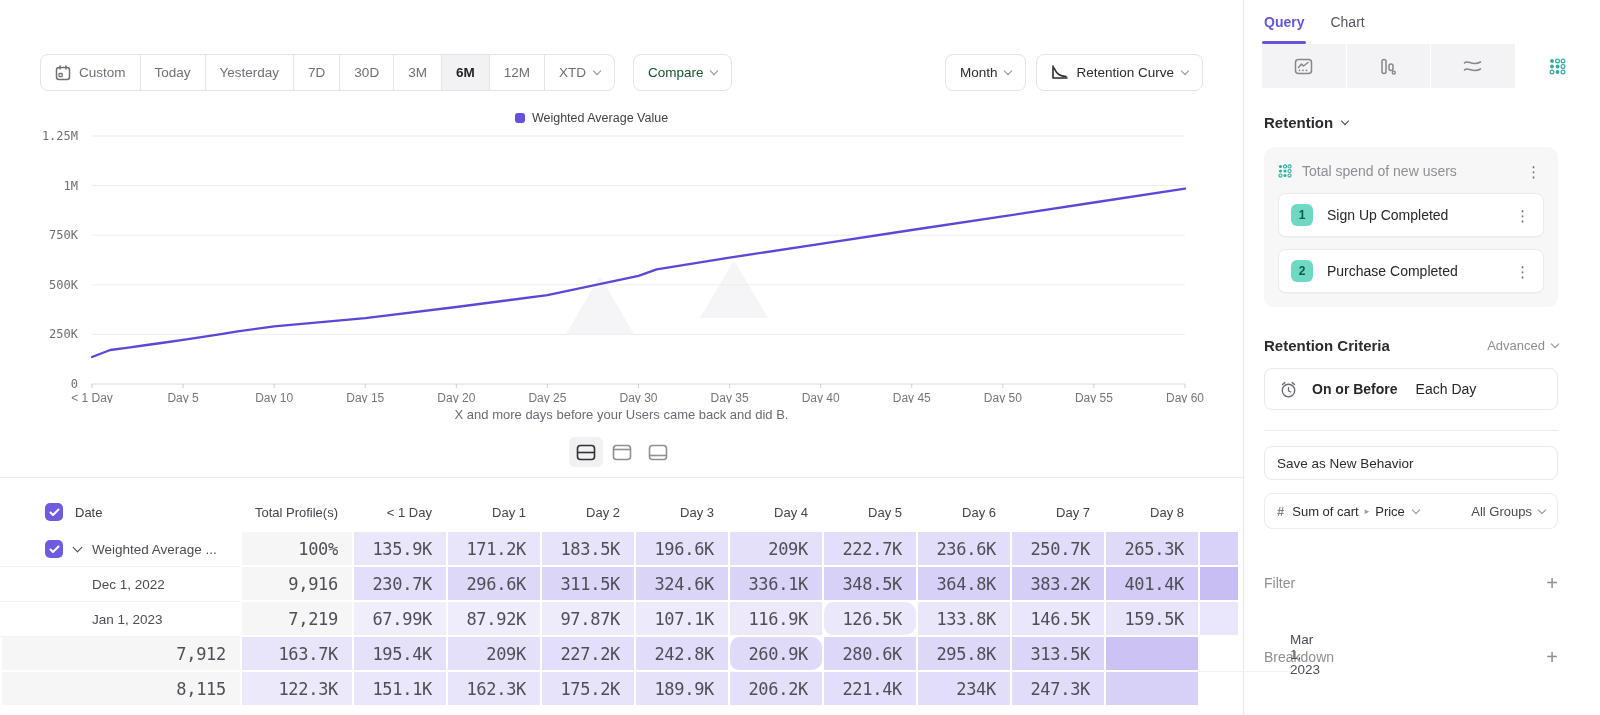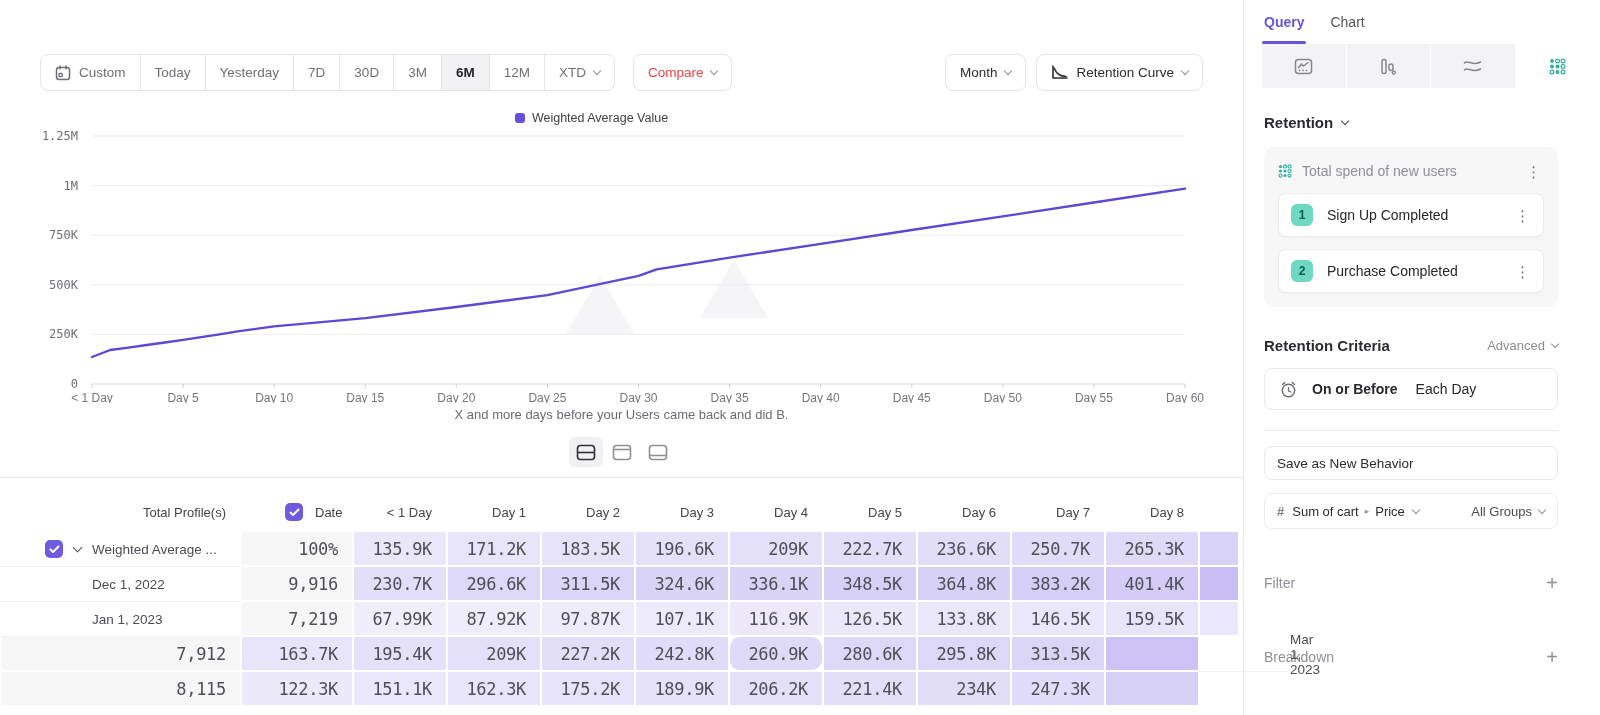--- a/index.html
+++ b/index.html
@@ -12,21 +12,21 @@
   
   .toolbar { margin-top:54px; padding:0 40px; display:flex; align-items:center; height:37px; }
   .seg { display:flex; }
   .seg .sbtn { display:flex; align-items:center; gap:8px; height:37px; padding:0 14px; background:#fff;
     border:1px solid #e4e4e8; margin-left:-1px; font-size:13.5px; color:#6f6f77; cursor:pointer; white-space:nowrap; }
   .seg .sbtn:first-child { border-radius:8px 0 0 8px; margin-left:0; }
   .seg .sbtn:last-child { border-radius:0 8px 8px 0; }
   .seg .sbtn.active { background:#f2f2f4; color:#232329; font-weight:bold; z-index:1; }
   .btn { display:flex; align-items:center; gap:8px; height:37px; padding:0 14px; background:#fff;
     border:1px solid #e4e4e8; border-radius:8px; font-size:13.5px; color:#2b2b31; font-family:inherit; cursor:pointer; white-space:nowrap; }
-  .btn.compare { margin-left:18px; color:#ef4444; }
+  .btn.compare { margin-left:18px; color:#14532d; }
   .spacer { flex:1; }
   .btn + .btn { margin-left:10px; }
   .chev { display:inline-block; width:6px; height:6px; border-right:1.6px solid currentColor; border-bottom:1.6px solid currentColor;
     transform:rotate(45deg); margin-top:-3px; }
   .chev.gray { color:#8f8f97; }
 
   
   .chart-wrap { position:relative; margin-top:12px; height:300px; }
   .legend { position:absolute; top:8px; left:0; right:60px; display:flex; justify-content:center; align-items:center; gap:7px;
     font-size:12.5px; color:#3f3f46; cursor:pointer; }
@@ -228,29 +228,29 @@
         <button class="tgl">
           <svg class="icon" width="20" height="17" viewBox="0 0 20 17">
             <rect x="1.5" y="1.5" width="17" height="14" rx="3" fill="none" stroke="currentColor" stroke-width="1.6"></rect>
             <line x1="1.5" y1="11.5" x2="18.5" y2="11.5" stroke="currentColor" stroke-width="1.6"></line>
           </svg>
         </button>
       </div>
     <div class="tbl-divider"></div>
 
     <div class="table" id="retention-table">
-        <div class="hcell">Total Profile(s)</div>
         <div class="hcell date">
           <span class="cbx" style="background: rgb(110, 92, 224);">
             <svg width="11" height="9" viewBox="0 0 11 9">
               <polyline points="1.5,4.5 4,7 9.5,1.5" fill="none" stroke="#fff" stroke-width="2" stroke-linecap="round" stroke-linejoin="round"></polyline>
             </svg>
           </span>
           <span>Date</span>
         </div>
+        <div class="hcell">Total Profile(s)</div>
         <div class="hcell">&lt; 1 Day</div>
         <div class="hcell">Day 1</div>
         <div class="hcell">Day 2</div>
         <div class="hcell">Day 3</div>
         <div class="hcell">Day 4</div>
         <div class="hcell">Day 5</div>
         <div class="hcell">Day 6</div>
         <div class="hcell">Day 7</div>
         <div class="hcell">Day 8</div>
         <div class="hcell"></div>
@@ -290,21 +290,21 @@
         <div class="strip" style="background-color: rgb(201, 190, 243);"></div>
         <div class="lcell indent">
           <span class="lbl">Jan 1, 2023</span>
         </div>
         <div class="cell total">7,219</div>
         <div class="cell" style="background-color: rgba(104, 78, 224, 0.094);">67.99K</div>
         <div class="cell" style="background-color: rgba(104, 78, 224, 0.106);">87.92K</div>
         <div class="cell" style="background-color: rgba(104, 78, 224, 0.114);">97.87K</div>
         <div class="cell" style="background-color: rgba(104, 78, 224, 0.118); padding-left: 18px;">107.1K</div>
         <div class="cell" style="background-color: rgba(104, 78, 224, 0.12);">116.9K</div>
-        <div class="cell" style="background-color: rgba(104, 78, 224, 0.13);">126.5K</div>
+        <div class="cell" style="background-color: rgba(104, 78, 224, 0.13); border-radius: 11px;">126.5K</div>
         <div class="cell" style="background-color: rgba(104, 78, 224, 0.133);">133.8K</div>
         <div class="cell" style="background-color: rgba(104, 78, 224, 0.14);">146.5K</div>
         <div class="cell" style="background-color: rgba(104, 78, 224, 0.15);">159.5K</div>
         <div class="strip" style="background-color: rgb(234, 230, 251);"></div>
         <div class="cell total">7,912</div>
         <div class="cell" style="background-color: rgba(104, 78, 224, 0.15);">163.7K</div>
         <div class="cell" style="background-color: rgba(104, 78, 224, 0.17);">195.4K</div>
         <div class="cell" style="background-color: rgba(104, 78, 224, 0.176);">209K</div>
         <div class="cell" style="background-color: rgba(104, 78, 224, 0.19);">227.2K</div>
         <div class="cell" style="background-color: rgba(104, 78, 224, 0.196);">242.8K</div>

